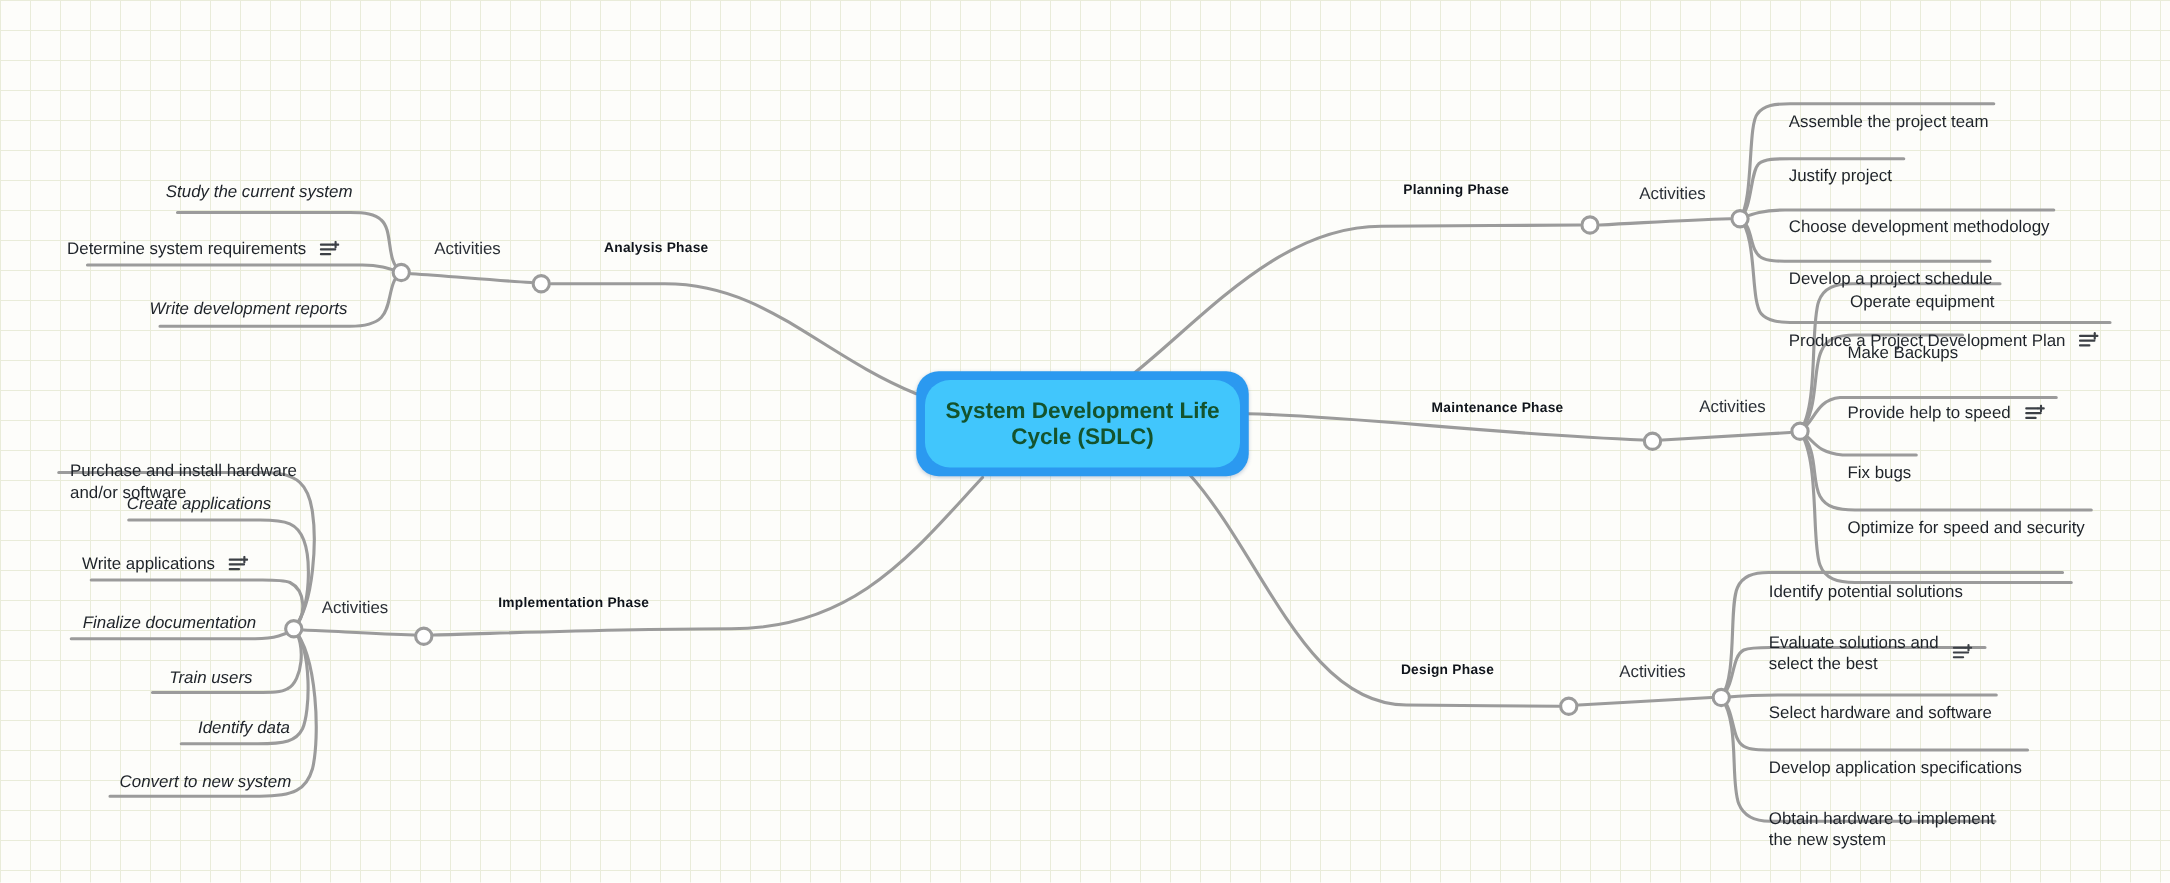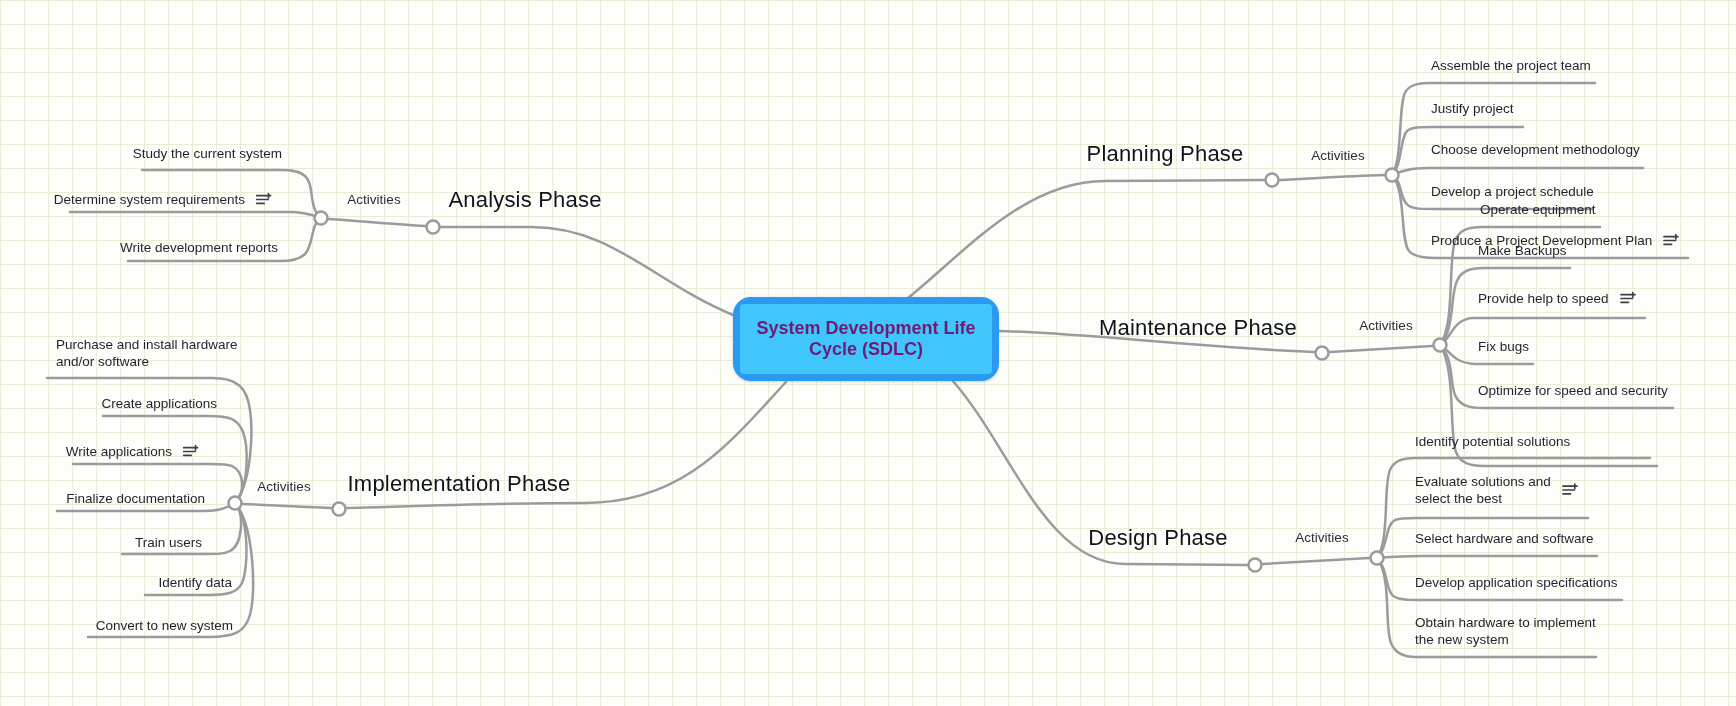--- a/index.html
+++ b/index.html
@@ -17,41 +17,41 @@
   }
   #edges{position:absolute;left:0;top:0;pointer-events:none;}
   #edges path{fill:none;stroke:var(--branch,#9b9b9b);stroke-width:2.5;stroke-linecap:round;}
   #edges circle{fill:#ffffff;stroke:var(--branch,#9b9b9b);stroke-width:2.5;}
 
   .lbl{
     position:absolute;
     font-size:13.5px;line-height:17px;color:#1e2329;
     white-space:pre-line;
   }
-  .left{transform:translate(0,-50%);}
-  .right{transform:translate(-100%,-50%);}
+  .left{transform:translate(0,-50%);margin-top:32px;}
+  .right{transform:translate(-100%,-50%);font-style:italic;}
   .center{transform:translate(-50%,-50%);text-align:center;white-space:nowrap;}
-  .phase{font-weight:normal;font-size:22px;color:#0f141b;letter-spacing:.2px;}
+  .phase{font-weight:bold;font-size:11px;color:#0f141b;letter-spacing:.2px;}
   .act{color:#2a2f36;}
   .row{display:flex;align-items:center;gap:11px;white-space:pre-line;}
   .note{display:inline-flex;align-items:center;}
 
   .root{
     position:absolute;left:733px;top:297px;width:266px;height:84px;
     background:var(--root-border,#2b99f0);
     border-radius:18px;
     box-sizing:border-box;padding:7px;
     box-shadow:0 1px 3px rgba(40,80,140,.25);
   }
   .root-inner{
     width:100%;height:100%;
     background:var(--root-fill,#41c6fc);
-    border-radius:4px;
+    border-radius:20px;
     display:flex;align-items:center;justify-content:center;text-align:center;
-    font-weight:bold;font-size:18px;line-height:21px;color:#701a75;
+    font-weight:bold;font-size:18px;line-height:21px;color:#14532d;
     padding:0 10px;box-sizing:border-box;
   }
 </style>
 </head>
 <body>
 
 <div id="canvas">
 
   <svg id="edges" width="1736" height="706" viewBox="0 0 1736 706">
     <g>

